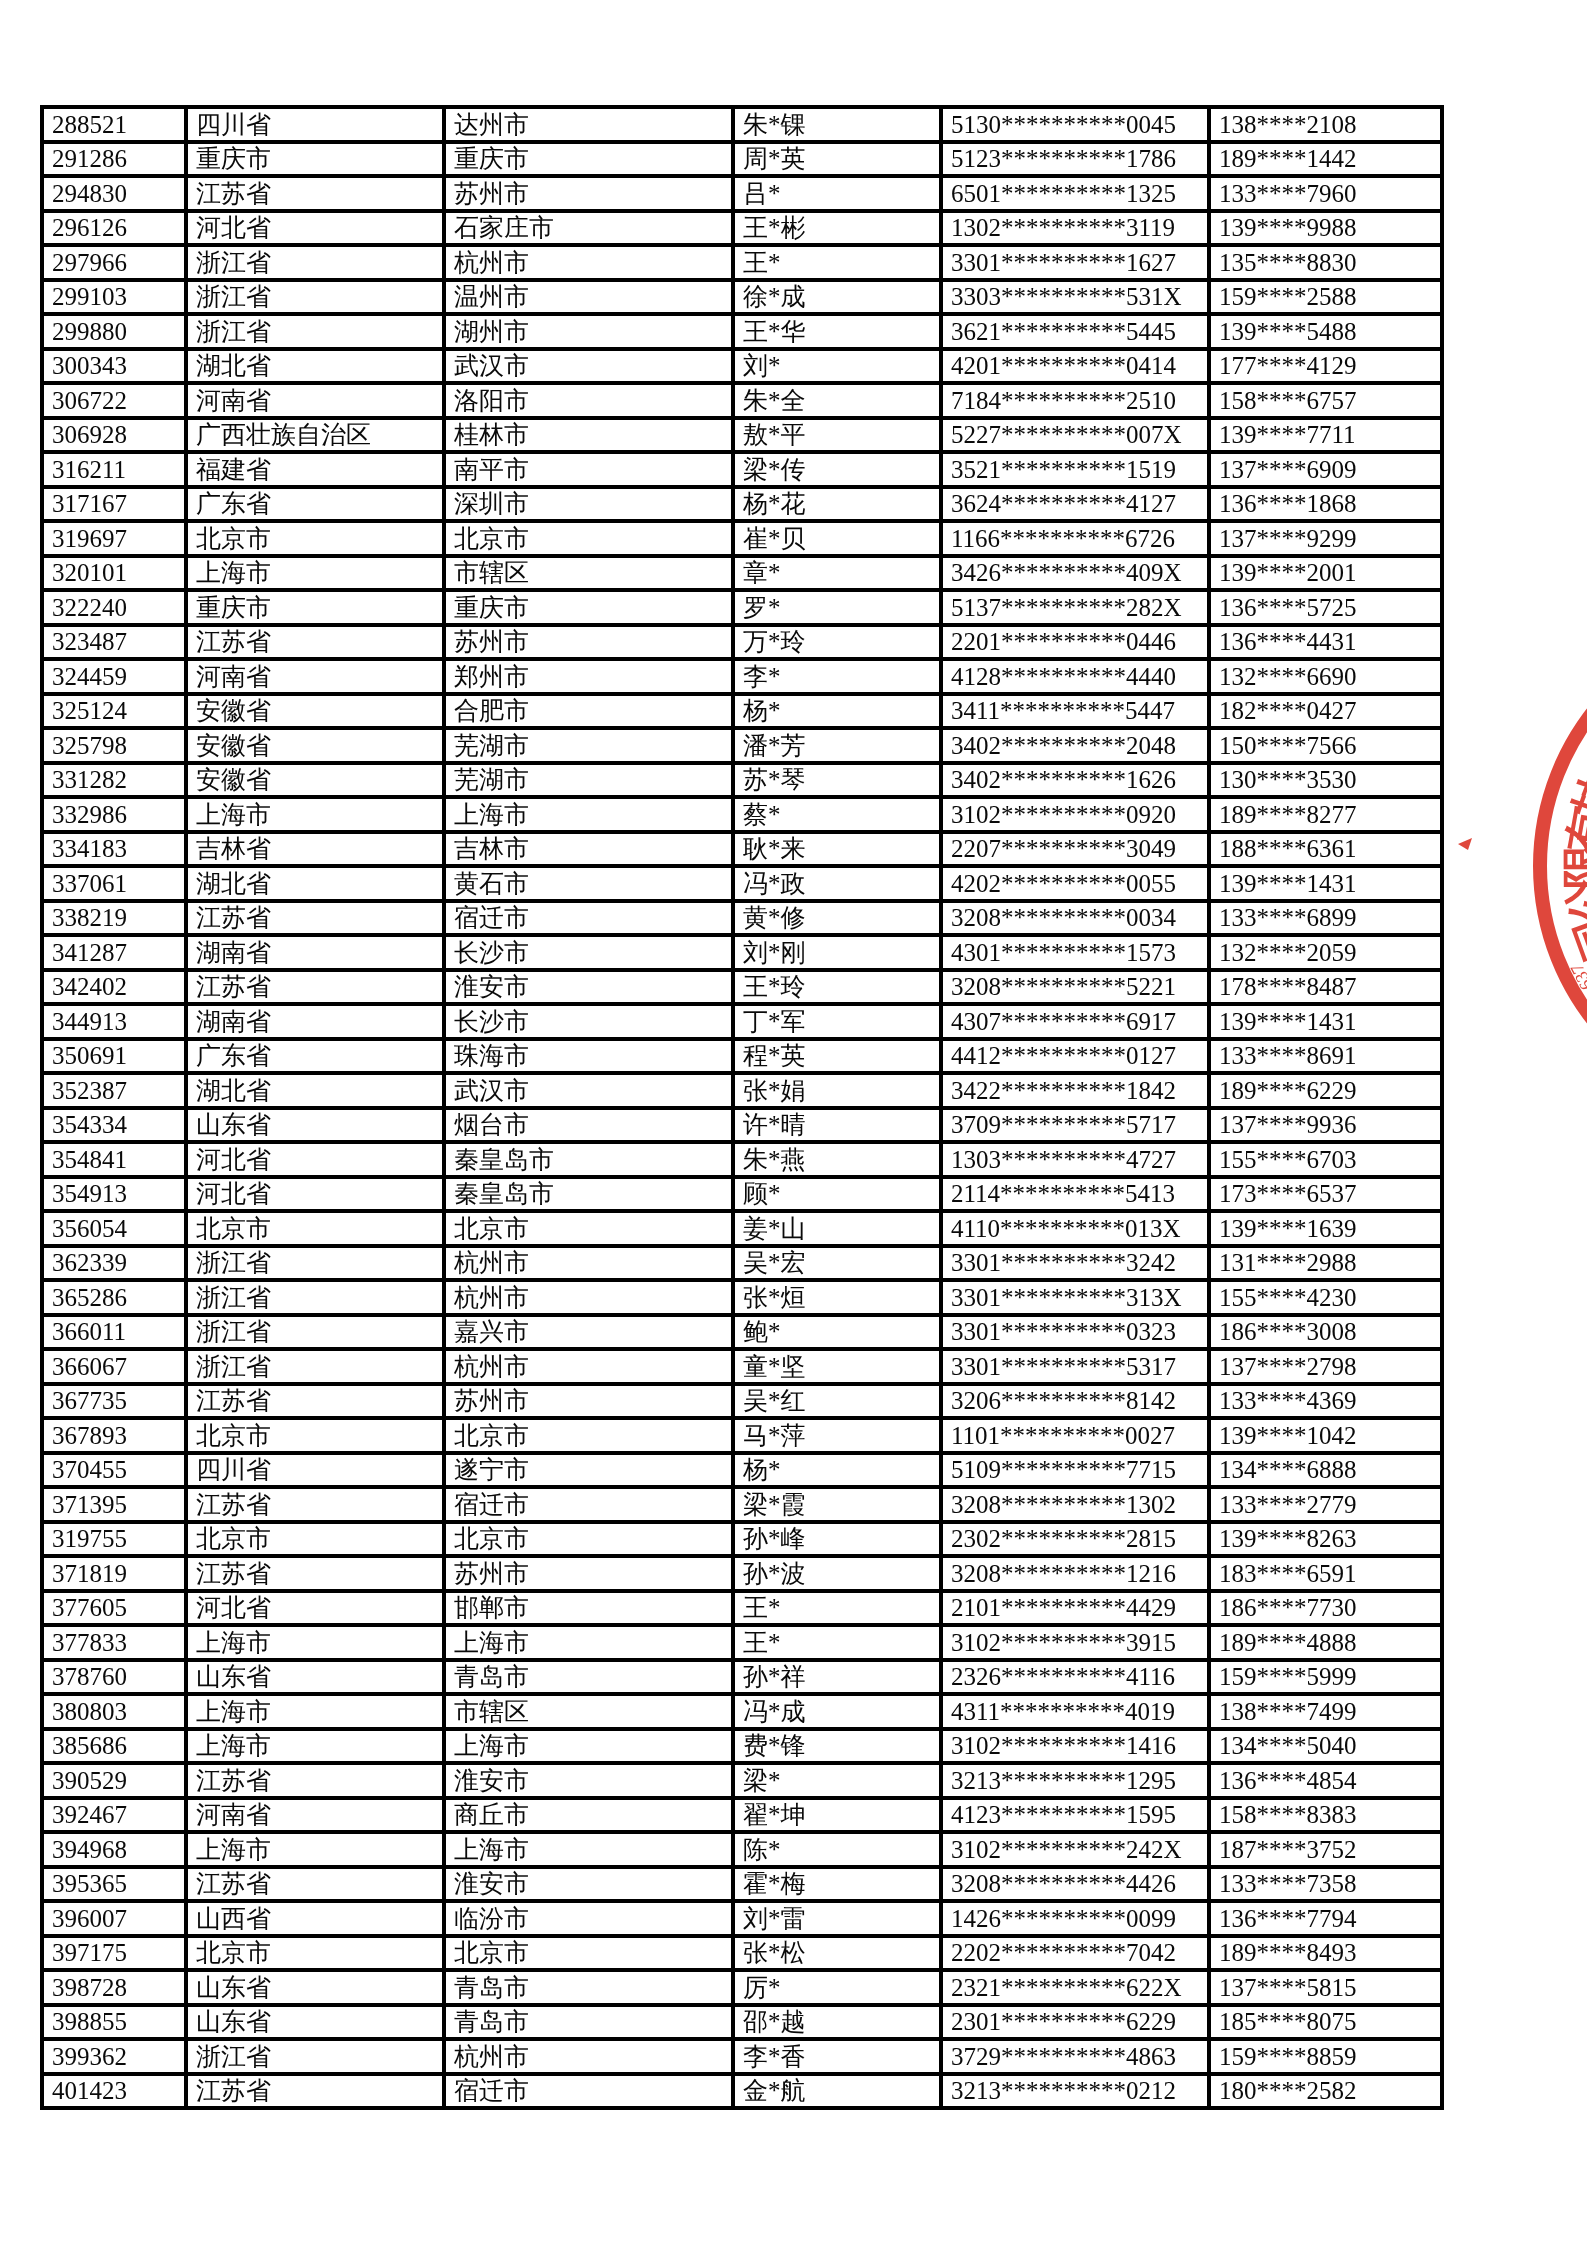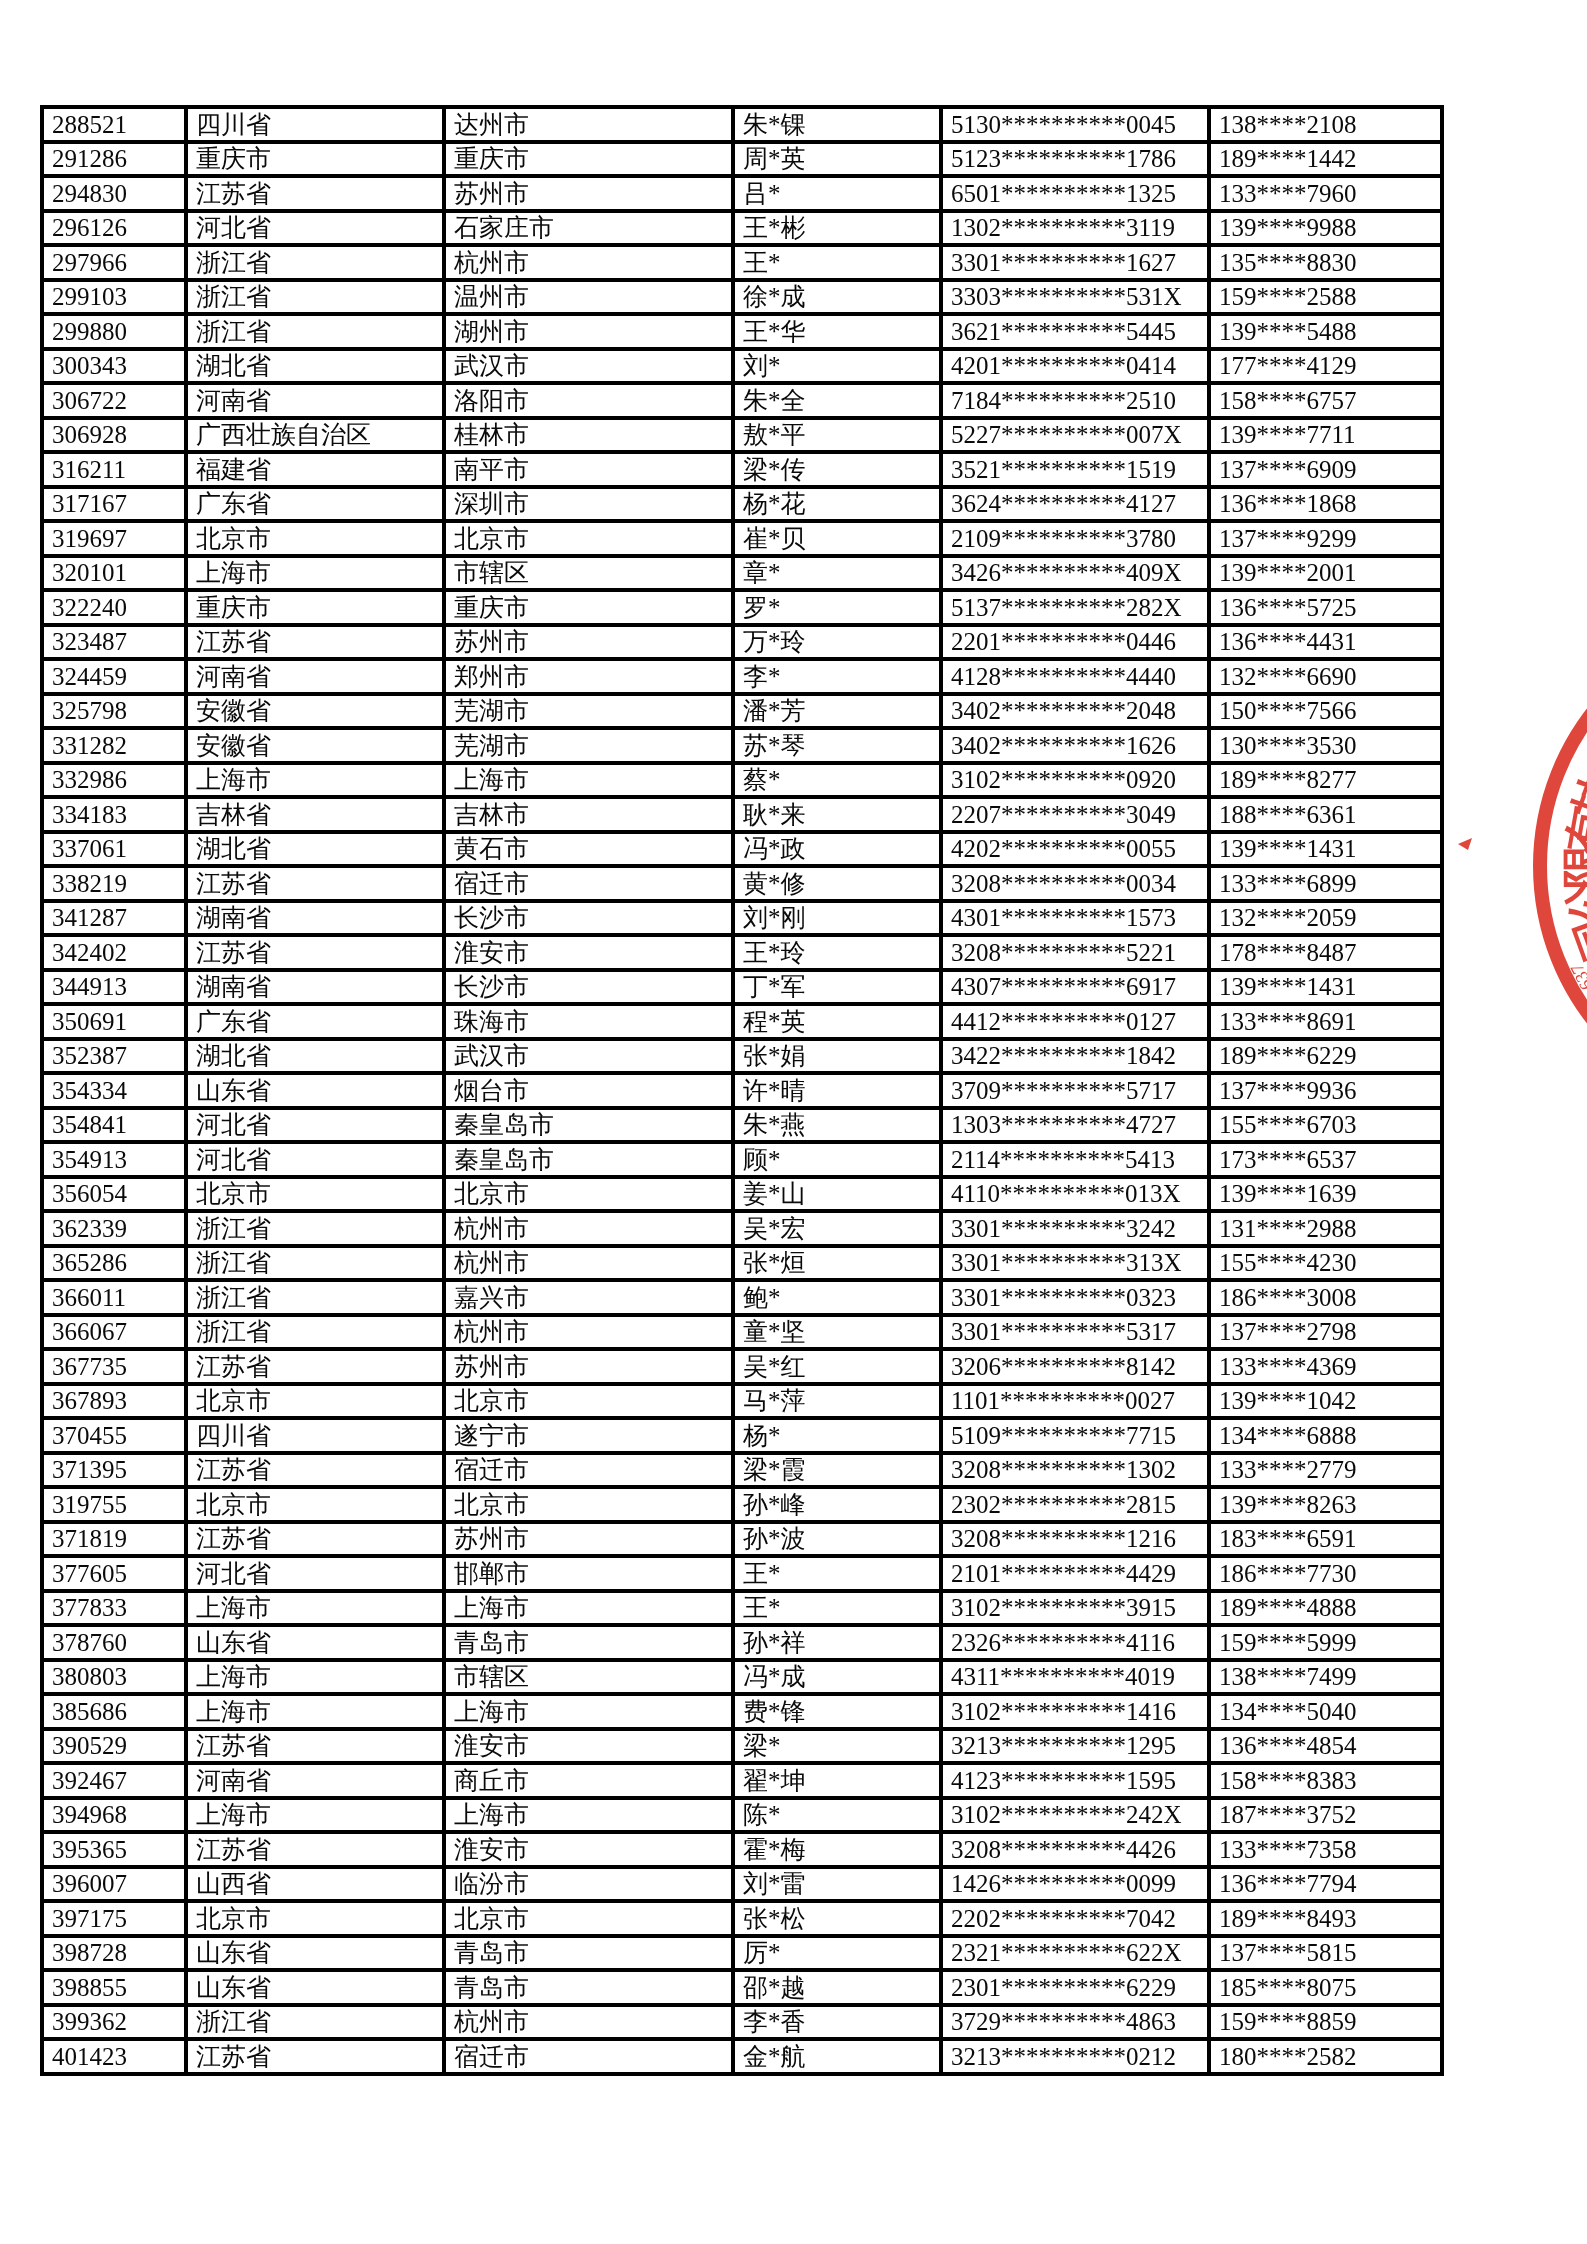--- a/index.html
+++ b/index.html
@@ -141,21 +141,21 @@
         <td>深圳市</td>
         <td>杨*花</td>
         <td>3624**********4127</td>
         <td>136****1868</td>
       </tr>
       <tr>
         <td>319697</td>
         <td>北京市</td>
         <td>北京市</td>
         <td>崔*贝</td>
-        <td>2109**********3780</td>
+        <td>1166**********6726</td>
         <td>137****9299</td>
       </tr>
       <tr>
         <td>320101</td>
         <td>上海市</td>
         <td>市辖区</td>
         <td>章*</td>
         <td>3426**********409X</td>
         <td>139****2001</td>
       </tr>
@@ -175,20 +175,28 @@
         <td>2201**********0446</td>
         <td>136****4431</td>
       </tr>
       <tr>
         <td>324459</td>
         <td>河南省</td>
         <td>郑州市</td>
         <td>李*</td>
         <td>4128**********4440</td>
         <td>132****6690</td>
+      </tr>
+      <tr>
+        <td>325124</td>
+        <td>安徽省</td>
+        <td>合肥市</td>
+        <td>杨*</td>
+        <td>3411**********5447</td>
+        <td>182****0427</td>
       </tr>
       <tr>
         <td>325798</td>
         <td>安徽省</td>
         <td>芜湖市</td>
         <td>潘*芳</td>
         <td>3402**********2048</td>
         <td>150****7566</td>
       </tr>
       <tr>

